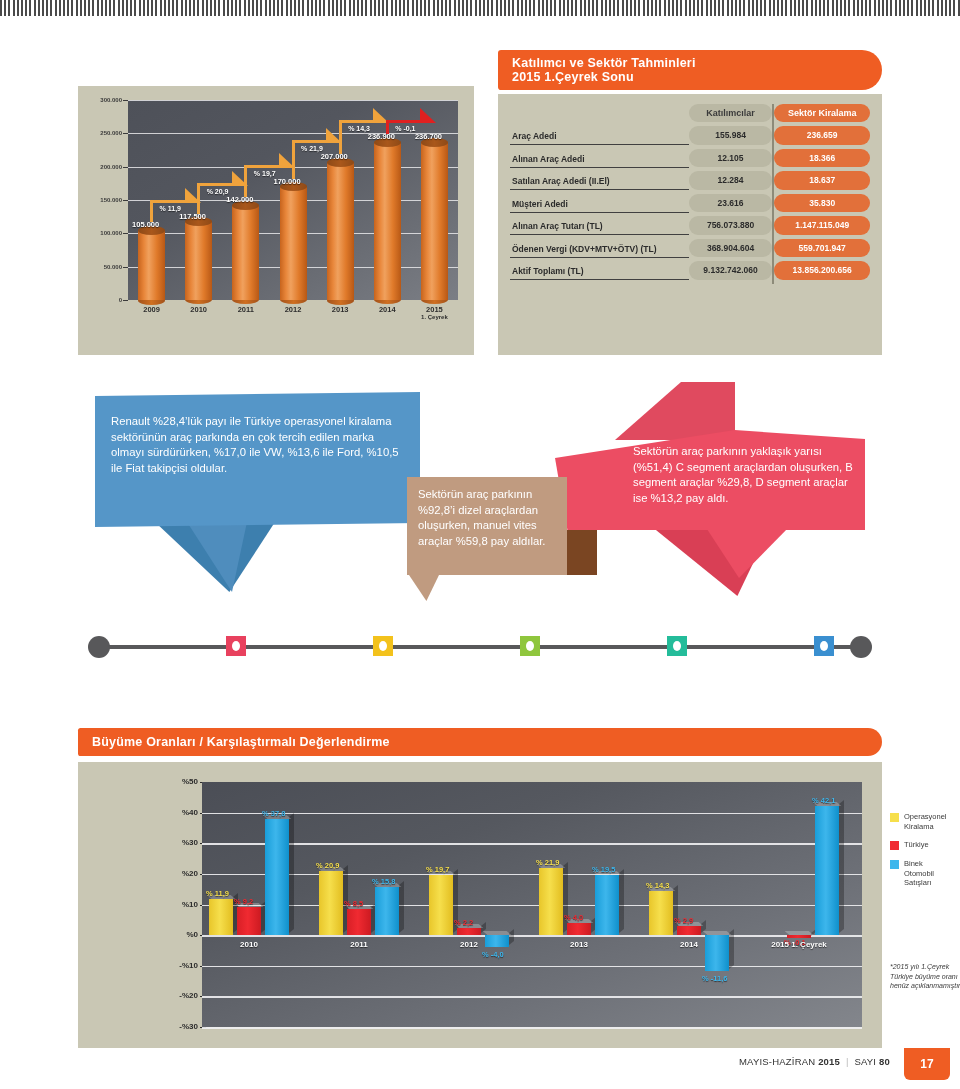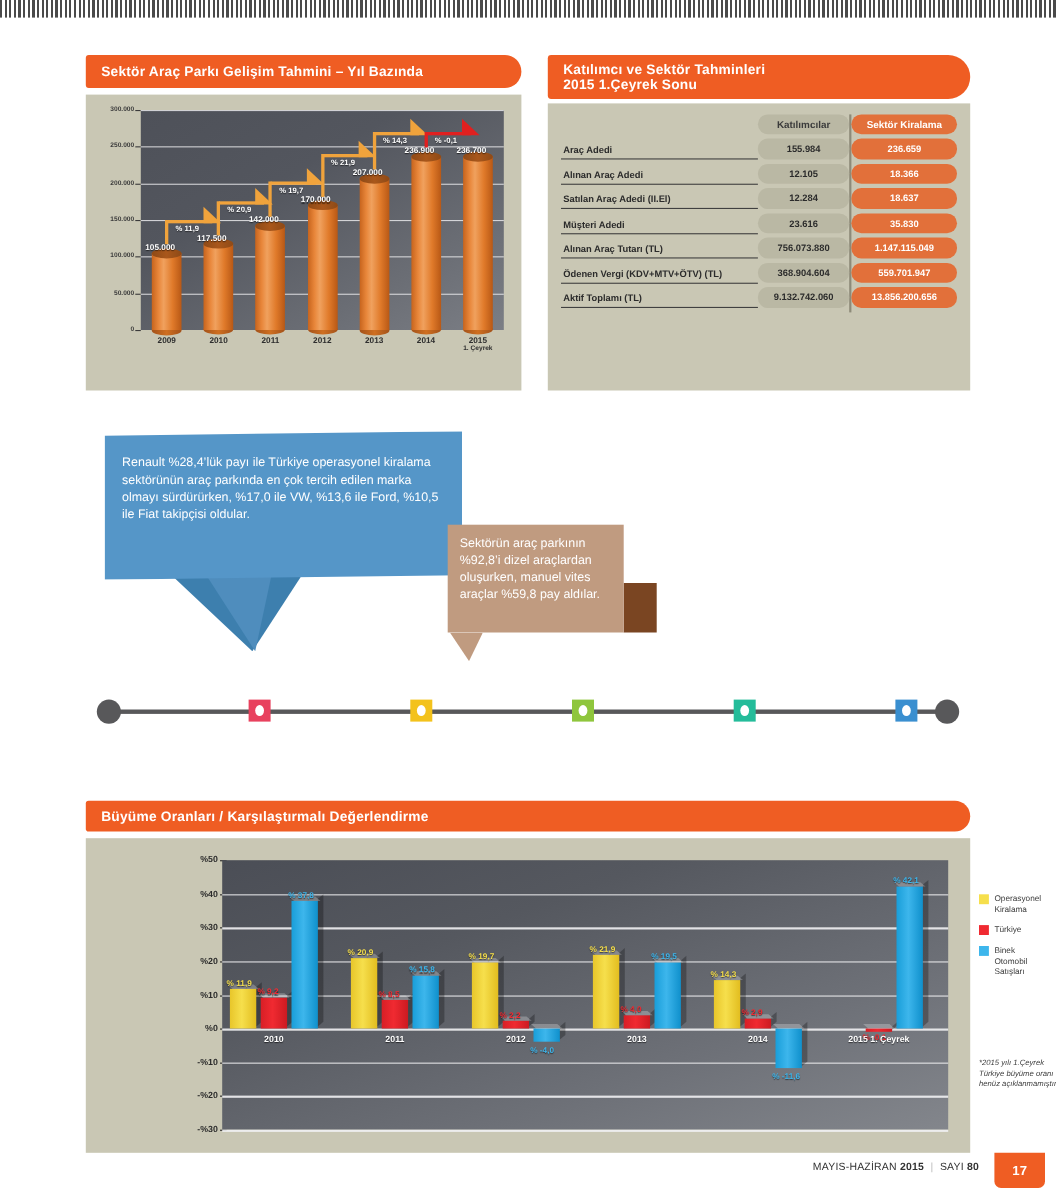--- a/index.html
+++ b/index.html
@@ -152,21 +152,20 @@
   #page-badge { position:absolute; right:10px; top:0px; width:46px; height:32px;
       background:#ef5d23; border-radius:0 0 6px 6px; color:#fff; font-weight:bold;
       font-size:12px; display:flex; align-items:center; justify-content:center; }
 </style>
 </head>
 <body>
 
 <div id="barcode"></div>
 
 <div class="panel" id="panel-parkgelisim">
-  <div class="panel-hd">Sektör Araç Parkı Gelişim Tahmini – Yıl Bazında</div>
   <div class="panel-body">
     <div id="yaxis1">
         <div class="ytick1" style="top: 211px;">0</div>
         <div class="ytickdash" style="top: 214px;"></div>
         <div class="ytick1" style="top: 177.667px;">50.000</div>
         <div class="ytickdash" style="top: 180.667px;"></div>
         <div class="ytick1" style="top: 144.333px;">100.000</div>
         <div class="ytickdash" style="top: 147.333px;"></div>
         <div class="ytick1" style="top: 111px;">150.000</div>
         <div class="ytickdash" style="top: 114px;"></div>
@@ -377,20 +376,27 @@
 
 <div id="bubbles">
 
   <div id="bub-blue-wrap">
     <div id="bub-blue-tail"></div>
     <div id="bub-blue-tail2"></div>
     <div id="bub-blue"></div>
     <div class="bub-txt" id="bub-blue-txt">Renault %28,4’lük payı ile Türkiye operasyonel kiralama sektörünün araç parkında en çok tercih edilen marka olmayı sürdürürken, %17,0 ile VW, %13,6 ile Ford, %10,5 ile Fiat takipçisi oldular.</div>
   </div>
 
+  <div id="bub-red-wrap">
+    <div id="bub-red-top"></div>
+    <div id="bub-red-tail"></div>
+    <div id="bub-red-tail2"></div>
+    <div id="bub-red-main"></div>
+    <div class="bub-txt" id="bub-red-txt">Sektörün araç parkının yaklaşık yarısı (%51,4) C segment araçlardan oluşurken, B segment araçlar %29,8, D segment araçlar ise %13,2 pay aldı.</div>
+  </div>
 
   <div id="bub-tan-wrap">
     <div id="bub-tan-stem"></div>
     <div id="bub-tan"></div>
     <div id="bub-tan-tail"></div>
     <div class="bub-txt" id="bub-tan-txt">Sektörün araç parkının %92,8’i dizel araçlardan oluşurken, manuel vites araçlar %59,8 pay aldılar.</div>
   </div>
 
   <div id="timeline">
     <div id="tl-line"></div>

